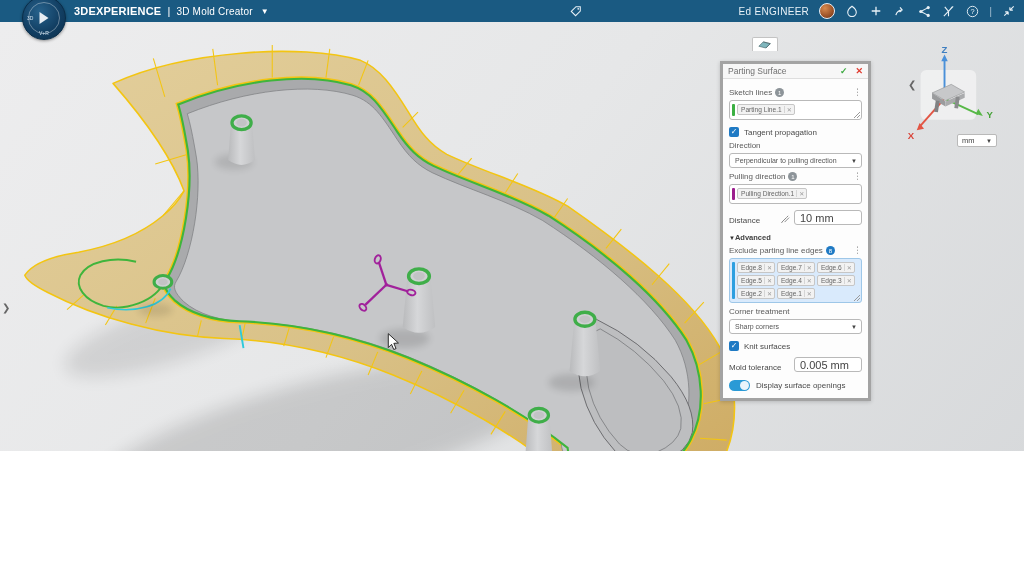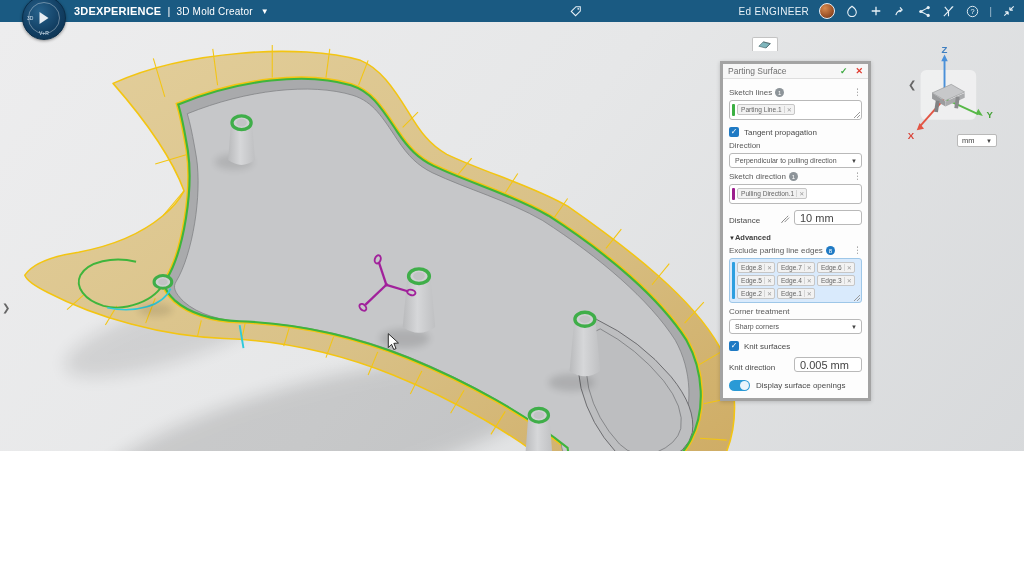--- a/index.html
+++ b/index.html
@@ -451,21 +451,21 @@
 
       <div class="row-label">
         <span class="lbl">Direction</span>
       </div>
       <div class="dropdown">
         <span>Perpendicular to pulling direction</span>
         <span class="dd">▼</span>
       </div>
 
       <div class="row-label">
-        <span class="lbl">Sketch direction</span>
+        <span class="lbl">Pulling direction</span>
         <span class="badge">1</span>
         <span class="kebab">⋮</span>
       </div>
       <div class="selbox">
         <span class="bar magenta"></span>
         <span class="chip">
           <span>Pulling Direction.1</span>
           <span class="x">✕</span>
         </span>
       </div>
@@ -534,21 +534,21 @@
         <span>Sharp corners</span>
         <span class="dd">▼</span>
       </div>
 
       <div class="checkrow">
         <span class="checkbox">✓</span>
         <span>Knit surfaces</span>
       </div>
 
       <div class="inline-input">
-        <span class="lbl">Knit direction</span>
+        <span class="lbl">Mold tolerance</span>
         <input class="textfield" value="0.005 mm" style="">
       </div>
 
       <div class="toggle-row">
         <span class="toggle">
             <span class="knob"></span>
           </span>
         <span>Display surface openings</span>
       </div>
 

